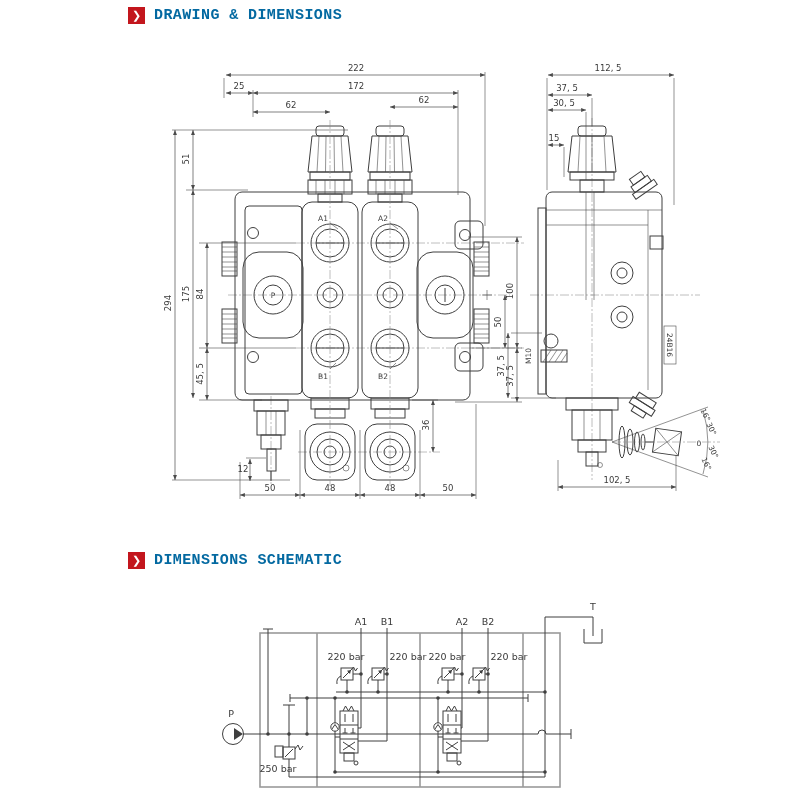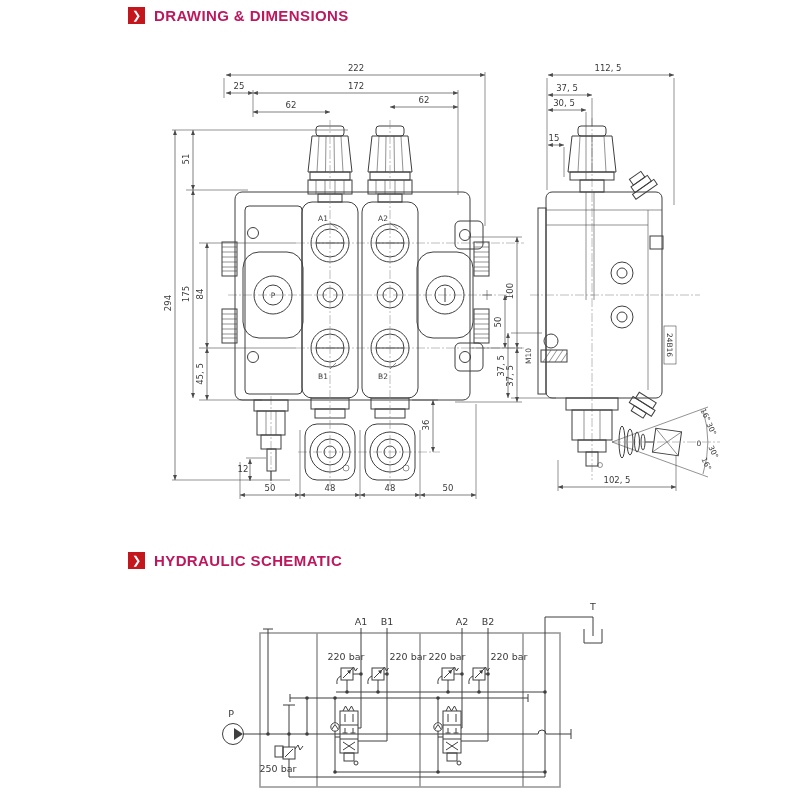--- a/index.html
+++ b/index.html
@@ -1,21 +1,21 @@
 <!DOCTYPE html>
 <html><head>
 <meta charset="utf-8">
 <style>
   html,body{margin:0;padding:0;background:#fff;}
   .page{position:relative;width:800px;height:800px;background:#ffffff;overflow:hidden;
         font-family:"Liberation Sans", sans-serif;}
   .sec-header{position:absolute;left:128px;display:flex;align-items:center;gap:9px;}
   .sec-header .chev{width:17px;height:17px;background:#c3161d;color:#fff;font-weight:bold;
         font-size:11px;line-height:17px;text-align:center;font-family:"DejaVu Sans",sans-serif;}
-  .sec-header .ttl{color:#be185d;font-weight:bold;font-size:15px;letter-spacing:.4px;}
+  .sec-header .ttl{color:#0369a1;font-weight:bold;font-size:15px;letter-spacing:.4px;font-family:Liberation Mono, monospace;}
   svg{position:absolute;left:0;top:0;}
   .ln{stroke:#3f3f3f;stroke-width:1;fill:none;}
   .lt{stroke:#4a4a4a;stroke-width:.6;fill:none;}
   .dim{stroke:#4a4a4a;stroke-width:.7;fill:none;}
   .cl{stroke:#8a8a8a;stroke-width:.55;fill:none;stroke-dasharray:9 2 2 2;}
   .gy{stroke:#9a9a9a;stroke-width:1.6;fill:none;}
   .sc{stroke:#3f3f3f;stroke-width:1;fill:none;}
   text.d{fill:#3a3a3a;font-size:8.5px;font-family:"DejaVu Sans",sans-serif;text-anchor:middle;}
   text.s{fill:#3a3a3a;font-size:9.5px;font-family:"DejaVu Sans",sans-serif;text-anchor:middle;}
   text.p{fill:#3a3a3a;font-size:7.5px;font-family:"DejaVu Sans",sans-serif;text-anchor:middle;}
@@ -26,21 +26,21 @@
 
 <div class="page">
 
   <div class="sec-header" style="top:7px;">
     <div class="chev">❯</div>
     <div class="ttl">DRAWING &amp; DIMENSIONS</div>
   </div>
 
   <div class="sec-header" style="top:552px;">
     <div class="chev">❯</div>
-    <div class="ttl">HYDRAULIC SCHEMATIC</div>
+    <div class="ttl">DIMENSIONS SCHEMATIC</div>
   </div>
 
   <svg width="800" height="800" viewBox="0 0 800 800">
     <defs>
       <marker id="ar" viewBox="0 0 8 8" refX="7.5" refY="4" markerWidth="8" markerHeight="8" orient="auto-start-reverse">
         <path d="M0.5,1.2 L7.5,4 L0.5,6.8 z" fill="#4a4a4a"></path>
       </marker>
       <g id="knurl">
         <rect x="0" y="0" width="15" height="34" class="ln"></rect>
         <line x1="0" y1="5" x2="15" y2="5" class="lt"></line>

